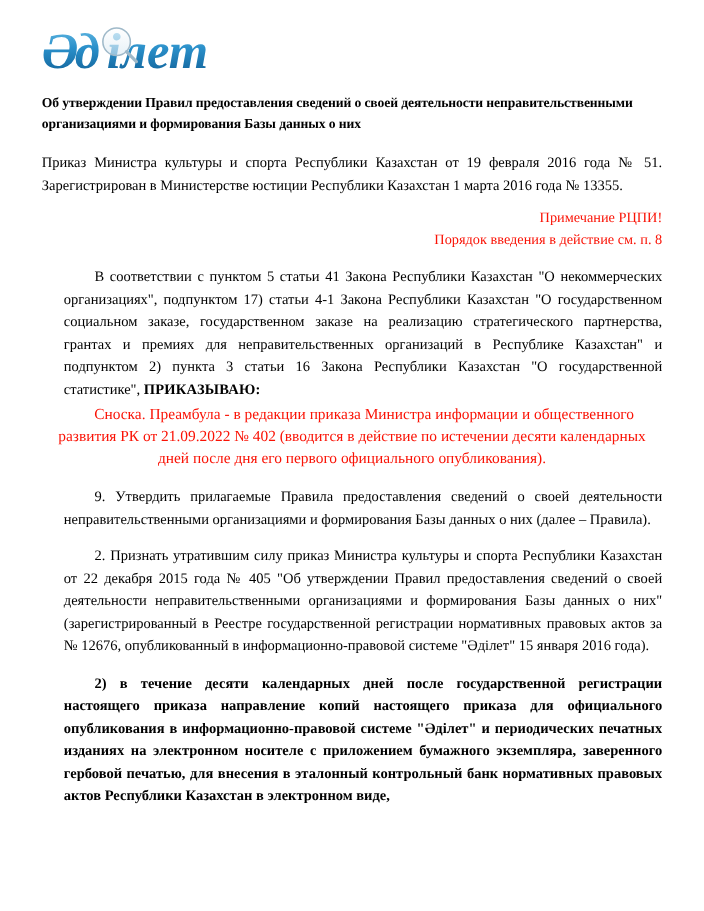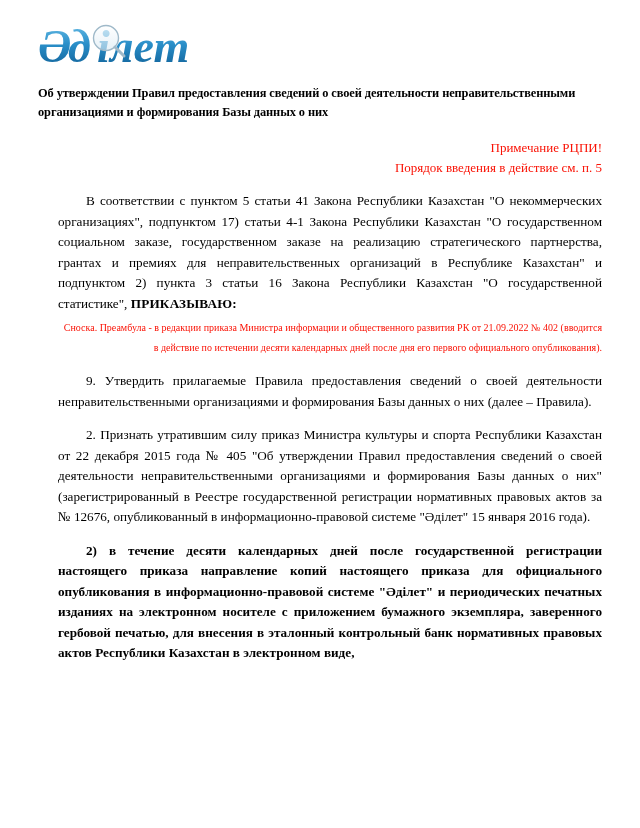--- a/index.html
+++ b/index.html
@@ -64,25 +64,25 @@
     font-size: 13px;
     line-height: 20px;
     margin: 9px 0 0 0;
     padding-left: 22px;
     text-align: right;
   }
   .note-red .line { display: block; }
 
   .footnote-red {
     color: #fa1205;
-    font-size: 10px;
+    font-size: 14px;
     line-height: 20px;
     margin: 4px 0 0 0;
     text-indent: 22px;
-    text-align: right;
+    text-align: center;
   }
 
   .bold-inline { font-weight: bold; letter-spacing: 0.2px; }
 
   .clip { overflow: hidden; font-weight: bold; }
 </style>
 </head>
 <body>
 
 <div class="page">
@@ -115,24 +115,25 @@
         <g>
           <circle cx="68" cy="16" r="12.5" fill="url(#gglass)" fill-opacity="0.62" stroke="#9fb9c9" stroke-width="1.4"></circle>
           <line x1="77" y1="25" x2="86" y2="34" stroke="#9fb9c9" stroke-width="3" stroke-linecap="round"></line>
         </g>
       </svg>
     </div>
   </div>
 
   <div class="doc-title">Об утверждении Правил предоставления сведений о своей деятельности неправительственными организациями и формирования Базы данных о них</div>
 
+  <p class="para">Приказ Министра культуры и спорта Республики Казахстан от 19 февраля 2016 года № 51. Зарегистрирован в Министерстве юстиции Республики Казахстан 1 марта 2016 года № 13355.</p>
 
   <div class="note-red">
     <span class="line">Примечание РЦПИ!</span>
-    <span class="line">Порядок введения в действие см. п. 5</span>
+    <span class="line">Порядок введения в действие см. п. 8</span>
   </div>
 
   <p class="para indent"><span>В соответствии с пунктом 5 статьи 41 Закона Республики Казахстан "О некоммерческих организациях", подпунктом 17) статьи 4-1 Закона Республики Казахстан "О государственном социальном заказе, государственном заказе на реализацию стратегического партнерства, грантах и премиях для неправительственных организаций в Республике Казахстан" и подпунктом 2) пункта 3 статьи 16 Закона Республики Казахстан "О государственной статистике", </span><span class="bold-inline">ПРИКАЗЫВАЮ:</span></p>
 
   <p class="footnote-red">Сноска. Преамбула - в редакции приказа Министра информации и общественного развития РК от 21.09.2022 № 402 (вводится в действие по истечении десяти календарных дней после дня его первого официального опубликования).</p>
 
   <p class="para indent">9. Утвердить прилагаемые Правила предоставления сведений о своей деятельности неправительственными организациями и формирования Базы данных о них (далее – Правила).</p>
   <p class="para indent">2. Признать утратившим силу приказ Министра культуры и спорта Республики Казахстан от 22 декабря 2015 года № 405 "Об утверждении Правил предоставления сведений о своей деятельности неправительственными организациями и формирования Базы данных о них" (зарегистрированный в Реестре государственной регистрации нормативных правовых актов за № 12676, опубликованный в информационно-правовой системе "Әділет" 15 января 2016 года).</p>
   <p class="para indent clip">2) в течение десяти календарных дней после государственной регистрации настоящего приказа направление копий настоящего приказа для официального опубликования в информационно-правовой системе "Әділет" и периодических печатных изданиях на электронном носителе с приложением бумажного экземпляра, заверенного гербовой печатью, для внесения в эталонный контрольный банк нормативных правовых актов Республики Казахстан в электронном виде,</p>
 

